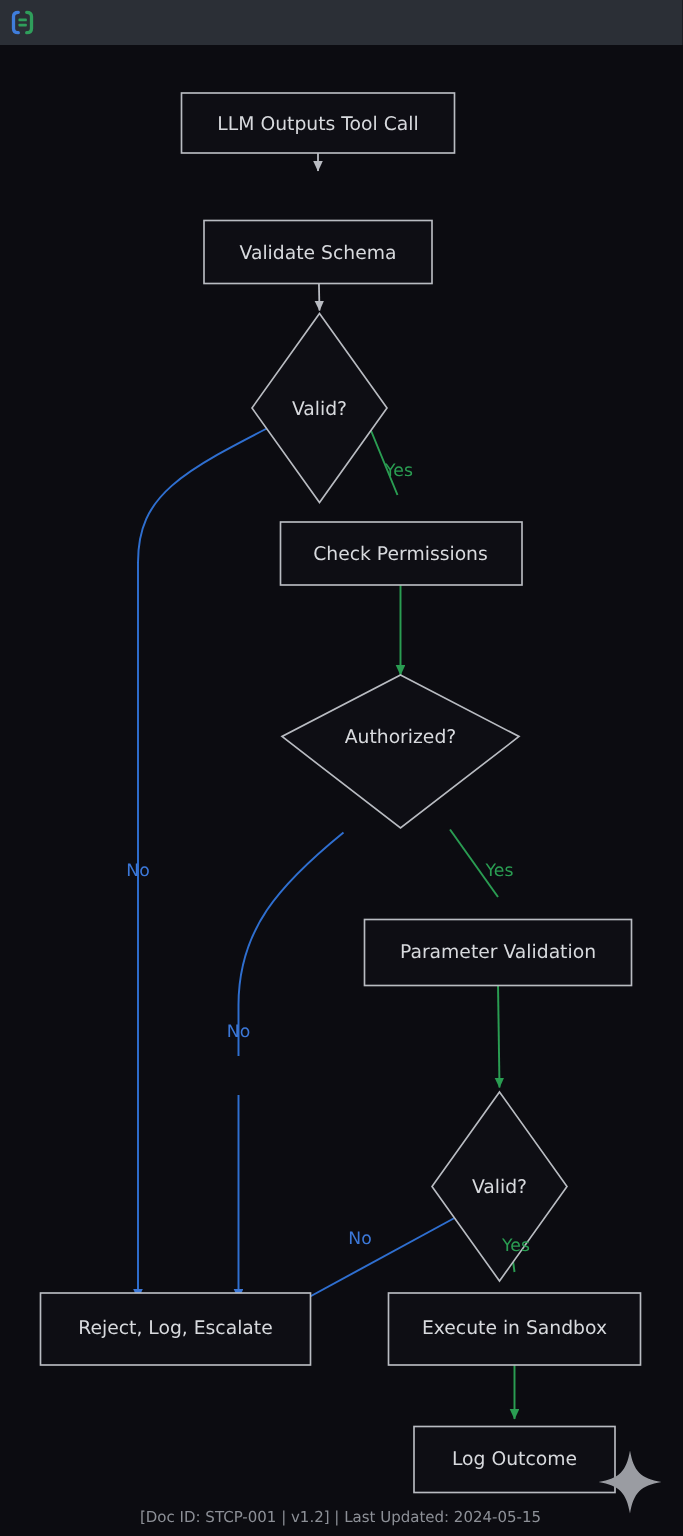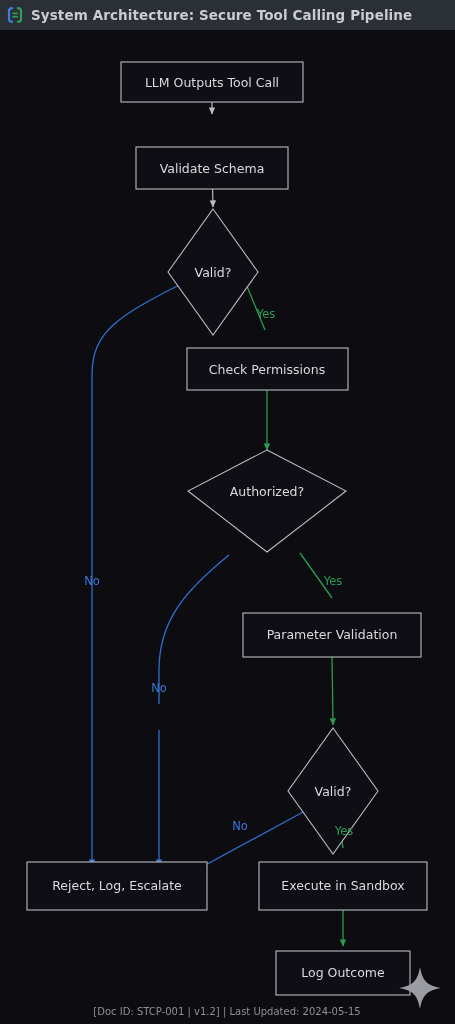--- a/index.html
+++ b/index.html
@@ -112,21 +112,20 @@
 
 <div id="app">
 
   <div id="titlebar">
     <svg class="app-icon" viewBox="0 0 18 18">
       <path d="M6.2 2.2 C3.6 2.2 3.0 3.4 3.0 5.0 L3.0 13.0 C3.0 14.6 3.6 15.8 6.2 15.8" fill="none" stroke="#3f7ddb" stroke-width="2.2" stroke-linecap="round"></path>
       <path d="M11.8 2.2 C14.4 2.2 15.0 3.4 15.0 5.0 L15.0 13.0 C15.0 14.6 14.4 15.8 11.8 15.8" fill="none" stroke="#2f9e5b" stroke-width="2.2" stroke-linecap="round"></path>
       <rect x="6.3" y="6.4" width="5.6" height="1.8" rx="0.6" fill="#2f9e5b"></rect>
       <rect x="6.3" y="9.8" width="5.6" height="1.8" rx="0.6" fill="#2f9e5b"></rect>
     </svg>
-    <span class="title-text">System Architecture: Secure Tool Calling Pipeline</span>
   </div>
 
   <svg id="canvas" viewBox="0 0 455 994">
     <defs>
       <marker id="ah-plain" markerWidth="9" markerHeight="9" refX="6.6" refY="3.2" orient="auto" markerUnits="userSpaceOnUse">
         <path d="M0,0 L7,3.2 L0,6.4 z" fill="#b9bcc2"></path>
       </marker>
       <marker id="ah-yes" markerWidth="9" markerHeight="9" refX="6.6" refY="3.2" orient="auto" markerUnits="userSpaceOnUse">
         <path d="M0,0 L7,3.2 L0,6.4 z" fill="#2a9d52"></path>
       </marker>

